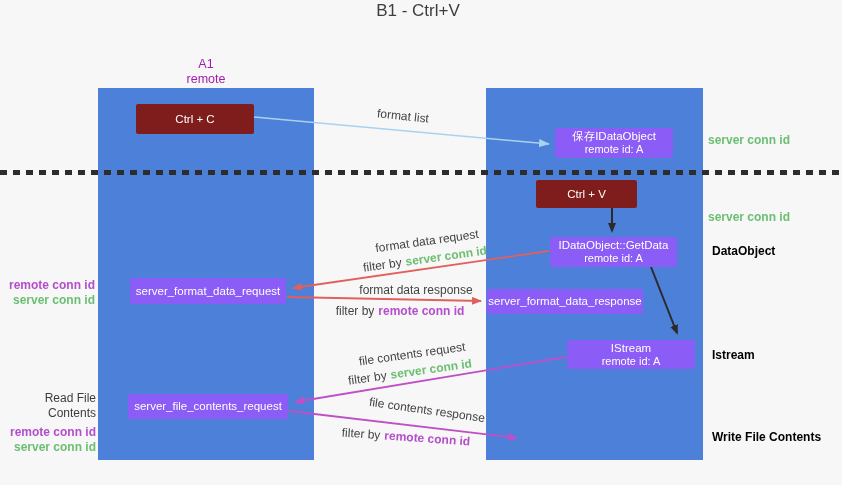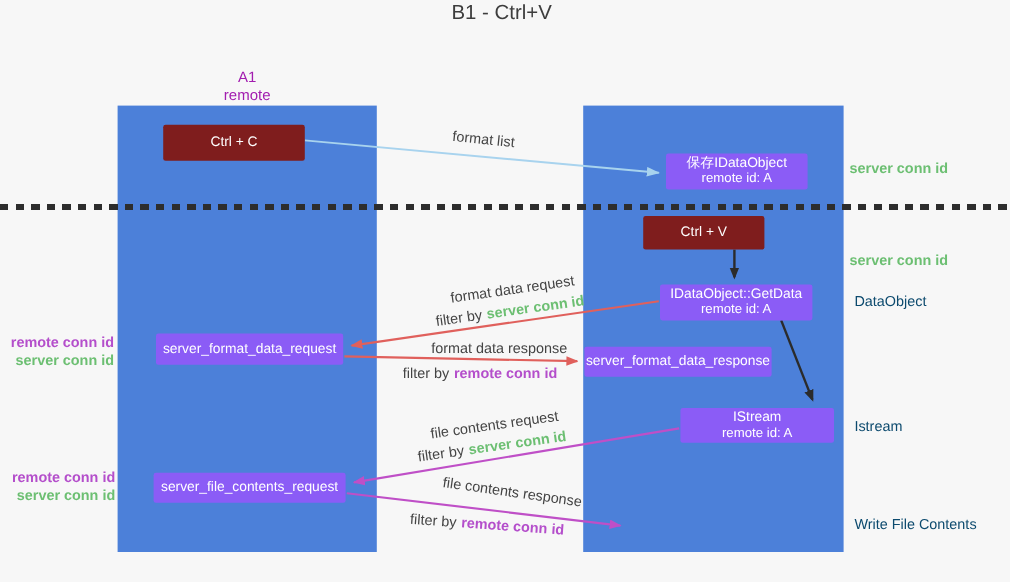--- a/index.html
+++ b/index.html
@@ -24,21 +24,21 @@
     background:repeating-linear-gradient(to right, #2d2d2d 0 7px, transparent 7px 13px);
   }
   .node {
     position:absolute; z-index:4; color:#fff; text-align:center;
     display:flex; flex-direction:column; align-items:center; justify-content:center;
     font-size:11.5px; border-radius:2px; line-height:13px;
   }
   .node.orange { background:#8b5cf6; }
   .node.green  { background:#7f1d1d; }
   .node .l2 { font-size:11px; }
-  .side-label { position:absolute; font-size:12px; color:#0c4a6e; white-space:nowrap; z-index:4; }
+  .side-label { position:absolute; font-size:12px; color:#000000; white-space:nowrap; z-index:4;font-weight:bold; }
   .side-group { position:absolute; text-align:right; font-size:12px; line-height:15px; z-index:4; }
   .txt-green  { color:#6cbf72; font-weight:bold; }
   .txt-purple { color:#b44ecb; font-weight:bold; }
   .arrow-label {
     position:absolute; font-size:12px; color:#444; white-space:nowrap; z-index:4;
     transform-origin:center center;
   }
   .svg-overlay { position:absolute; left:0; top:0; z-index:3; pointer-events:none; }
   .gap { display:inline-block; width:4px; }
 </style>
@@ -120,20 +120,21 @@
     <div>server_file_contents_request</div>
   </div>
 
 
   <div class="side-group" style="left:0; top:278px; width:95px;">
     <div class="txt-purple">remote conn id</div>
     <div class="txt-green">server conn id</div>
   </div>
 
   <div class="side-group" style="left:0; top:391px; width:96px;">
+    <div style="color:#3d3d3d; margin-bottom:4px;">Read File Contents</div>
     <div class="txt-purple">remote conn id</div>
     <div class="txt-green">server conn id</div>
   </div>
 
   <div class="side-label txt-green" style="left:708px; top:133px;">server conn id</div>
   <div class="side-label txt-green" style="left:708px; top:210px;">server conn id</div>
   <div class="side-label" style="left:712px; top:244px;">DataObject</div>
   <div class="side-label" style="left:712px; top:348px;">Istream</div>
   <div class="side-label" style="left:712px; top:430px;">Write File Contents</div>
 

